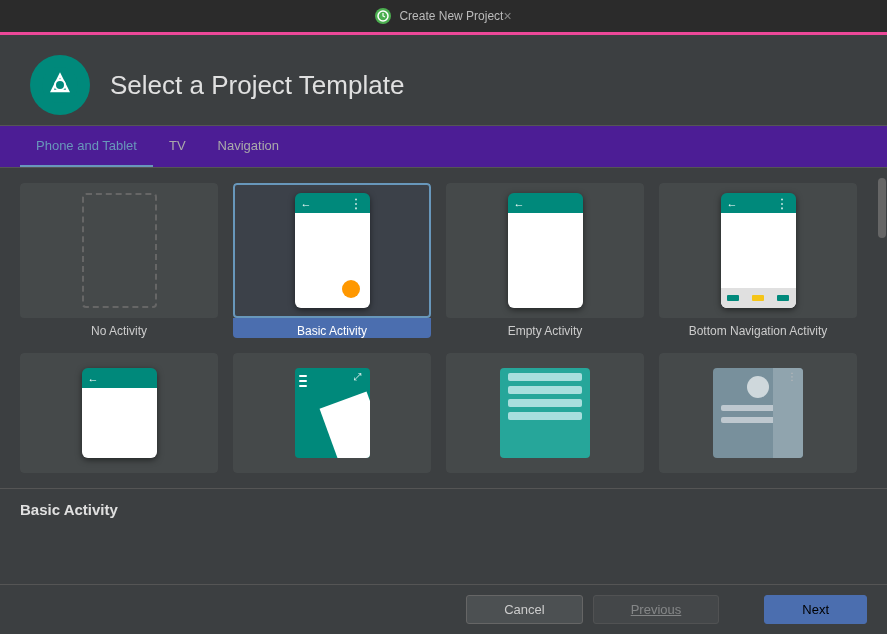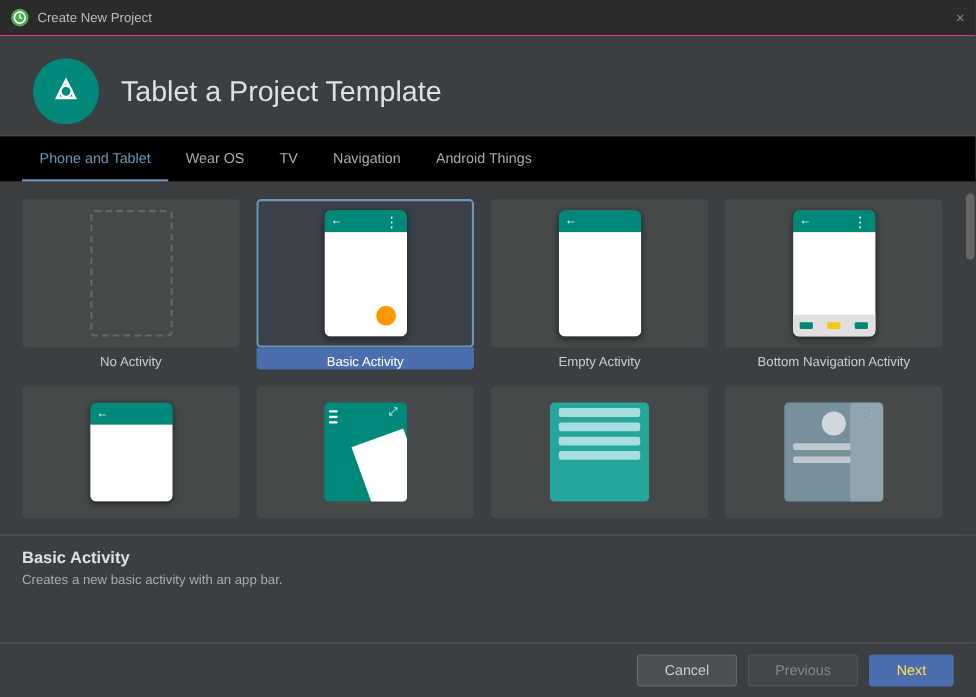--- a/index.html
+++ b/index.html
@@ -12,23 +12,23 @@
       overflow: hidden;
       position: relative;
     }
 
     
     .title-bar {
       background: #2b2b2b;
       height: 32px;
       display: flex;
       align-items: center;
-      justify-content: space-between;
+      justify-content: center;
       padding: 16px 10px;
-      border-bottom: 1px solid #ec4899;
+      border-bottom: 3px solid #ec4899;
     }
     .title-bar-left {
       display: flex;
       align-items: center;
       gap: 8px;
     }
     .title-bar-icon {
       width: 16px;
       height: 16px;
       background: #4caf50;
@@ -69,21 +69,21 @@
       flex-shrink: 0;
     }
     .header-title {
       font-size: 26px;
       color: #e0e0e0;
       font-weight: 300;
     }
 
     
     .tabs {
-      background: #000000;
+      background: #4c1d95;
       display: flex;
       padding: 0 20px;
       border-bottom: 1px solid #555;
     }
     .tab {
       padding: 12px 16px;
       font-size: 13px;
       color: #aaaaaa;
       cursor: pointer;
       border-bottom: 2px solid transparent;
@@ -251,36 +251,38 @@
       background: #3c3f41;
       border-top: 1px solid #555;
       height: 50px;
       display: flex;
       align-items: center;
       justify-content: flex-end;
       padding: 0 20px;
       gap: 10px;
     }
     .btn {
-      padding: 6px 24px;
+      padding: 6px 37px;
       font-size: 13px;
       border-radius: 3px;
       cursor: pointer;
       border: 1px solid #666;
       background: #4c5052;
       color: #cccccc;
     }
     .btn.primary {
       background: #4b6eaf;
       border-color: #4b6eaf;
-      color: #fde047;
+      color: #000000;
+      margin-left: 35px;
     }
     .btn:disabled {
       opacity: 0.5;
       cursor: default;
+      text-decoration: underline;
     }
 
     
     .arrow-icon {
       color: #ffffff;
       font-size: 11px;
     }
     .dots-icon {
       color: #ffffff;
       font-size: 13px;
@@ -395,29 +397,27 @@
 </div>
 
 <div class="header">
   <div class="header-logo">
     <svg width="40" height="40" viewBox="0 0 40 40">
       <circle cx="20" cy="20" r="18" fill="#00897b"></circle>
       <path d="M12 26 L20 10 L28 26 Z" fill="none" stroke="white" stroke-width="2.5"></path>
       <circle cx="20" cy="20" r="5" fill="#00897b" stroke="white" stroke-width="2"></circle>
     </svg>
   </div>
-  <h1 class="header-title">Tablet a Project Template</h1>
+  <h1 class="header-title">Select a Project Template</h1>
 </div>
 
 <div class="tabs">
   <div class="tab active">Phone and Tablet</div>
-  <div class="tab">Wear OS</div>
   <div class="tab">TV</div>
   <div class="tab">Navigation</div>
-  <div class="tab">Android Things</div>
 </div>
 
 <div style="display:flex; height: 320px; overflow:hidden; position:relative;">
   <div class="templates-area">
 
     <div class="template-card">
       <div class="template-preview-wrap">
         <div class="no-activity-box"></div>
       </div>
       <div class="template-label-bar">No Activity</div>
@@ -521,20 +521,19 @@
 
   </div>
 
   <div class="scrollbar-track">
     <div class="scrollbar-thumb"></div>
   </div>
 </div>
 
 <div class="description-bar">
   <div class="description-title">Basic Activity</div>
-  <div class="description-text">Creates a new basic activity with an app bar.</div>
 </div>
 
 <div class="footer">
   <button class="btn">Cancel</button>
   <button class="btn" disabled="">Previous</button>
   <button class="btn primary">Next</button>
 </div>
 
 </body></html>

